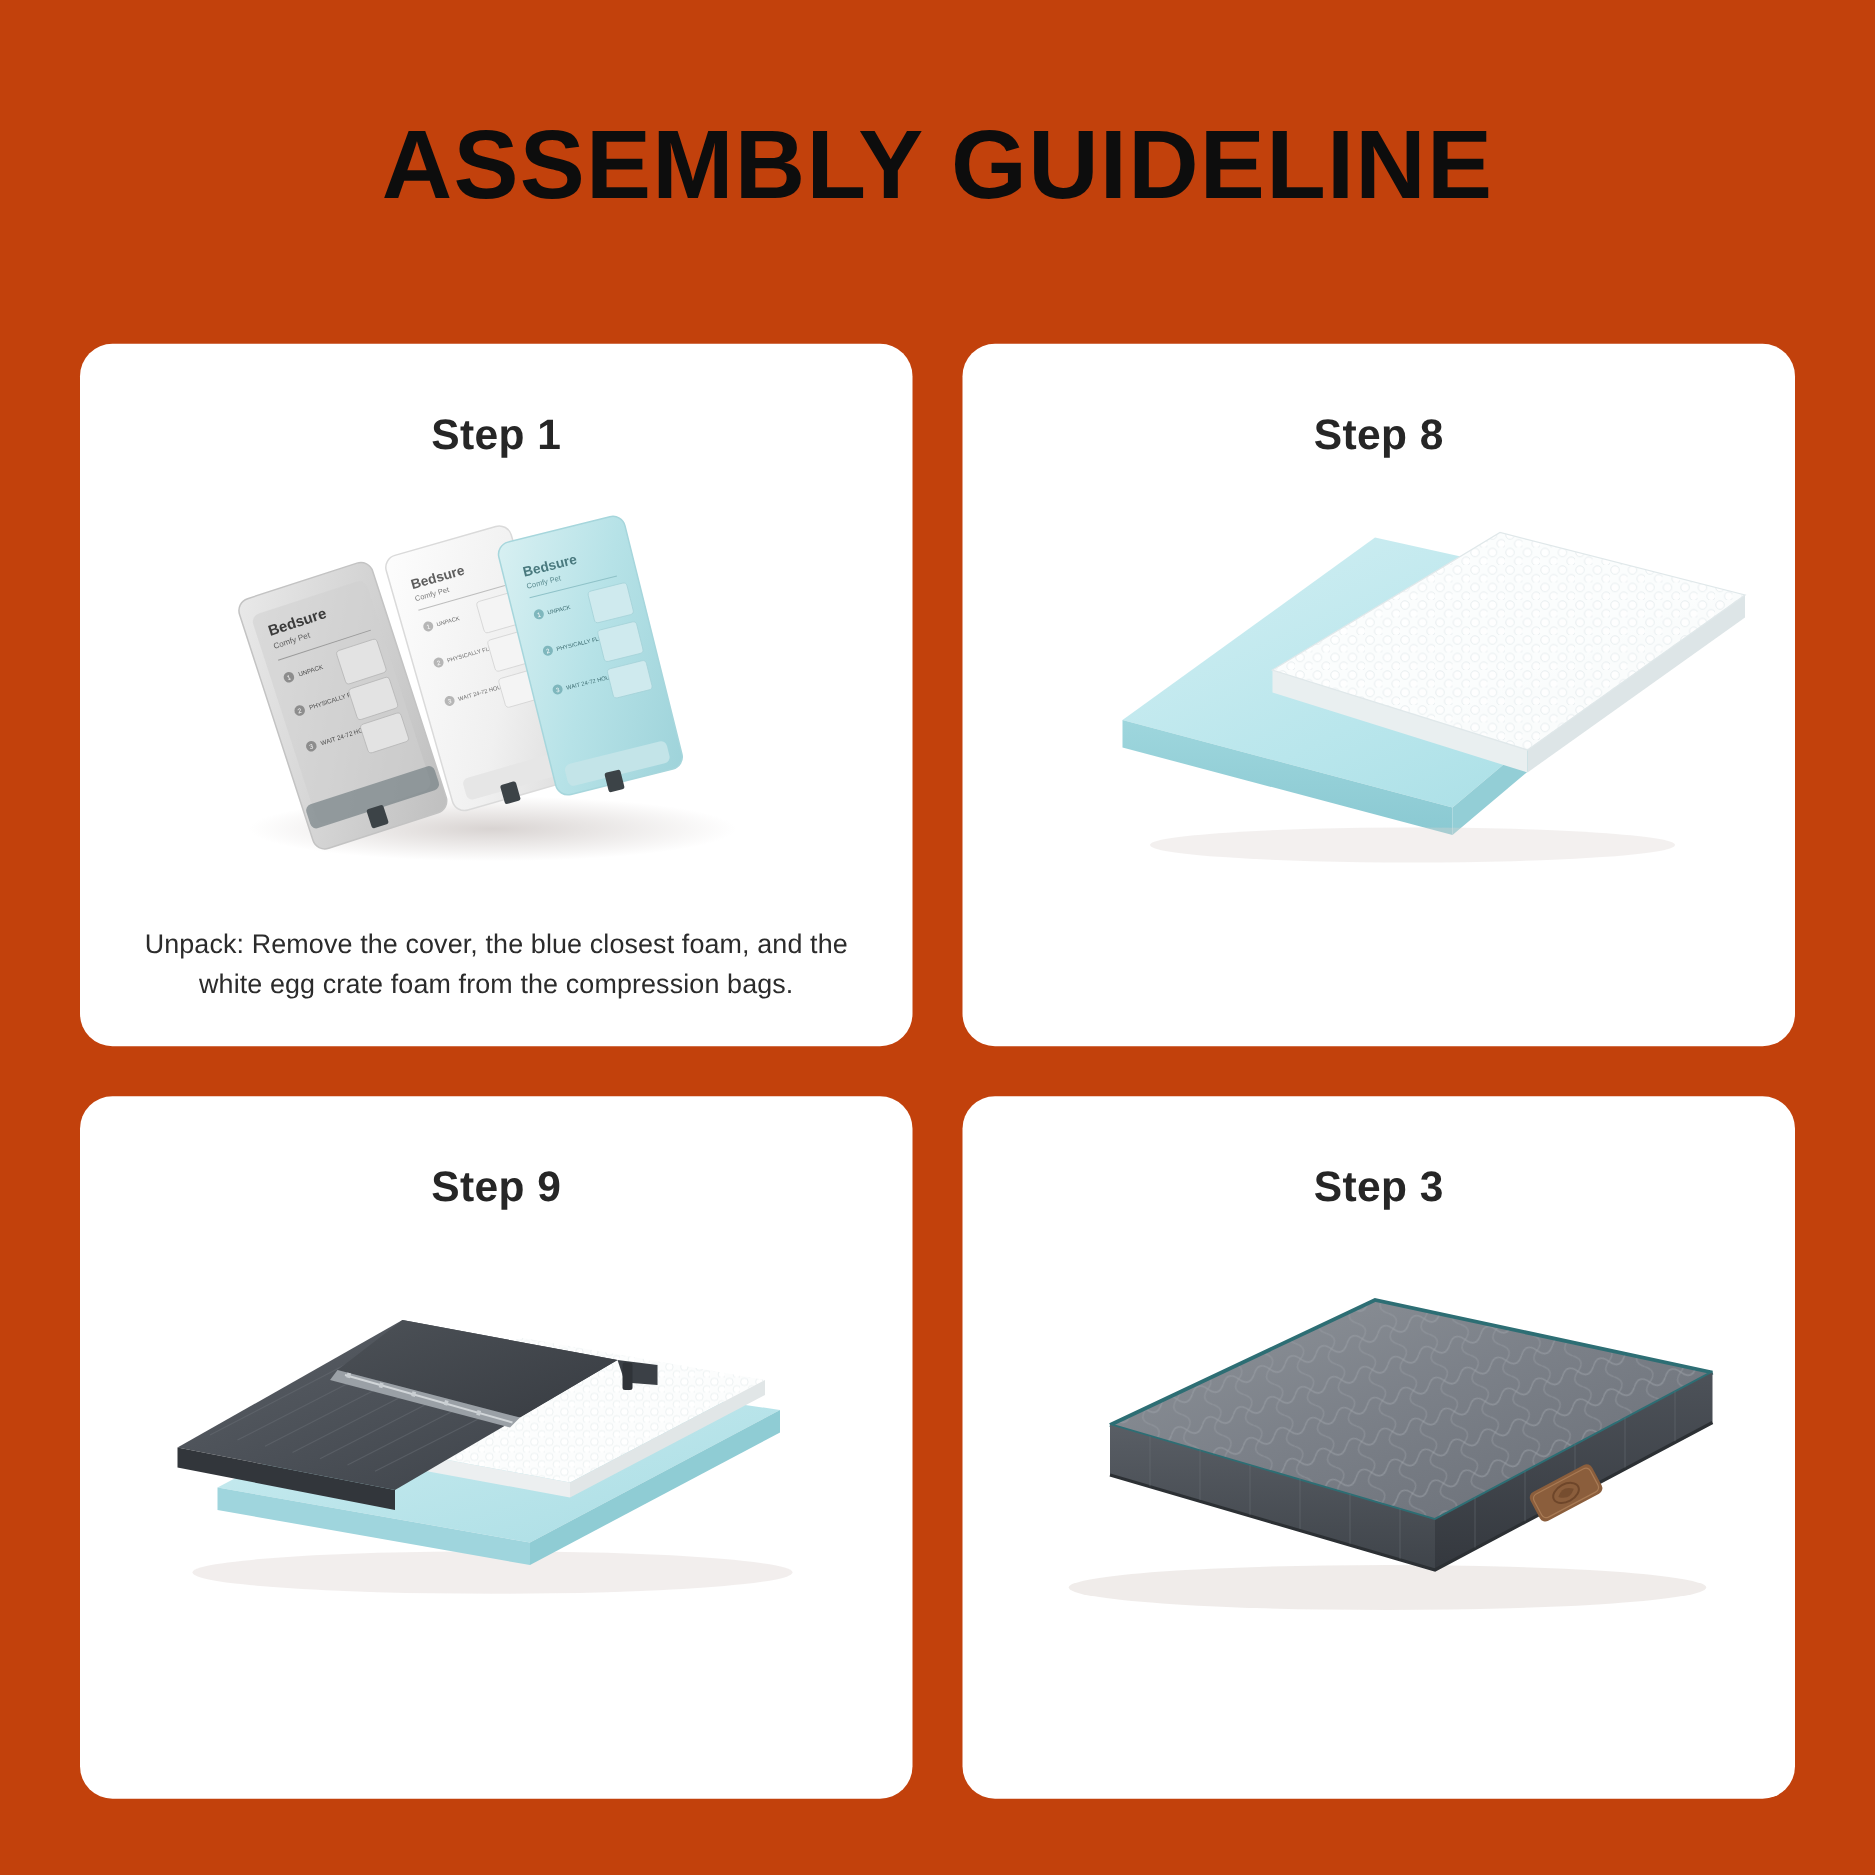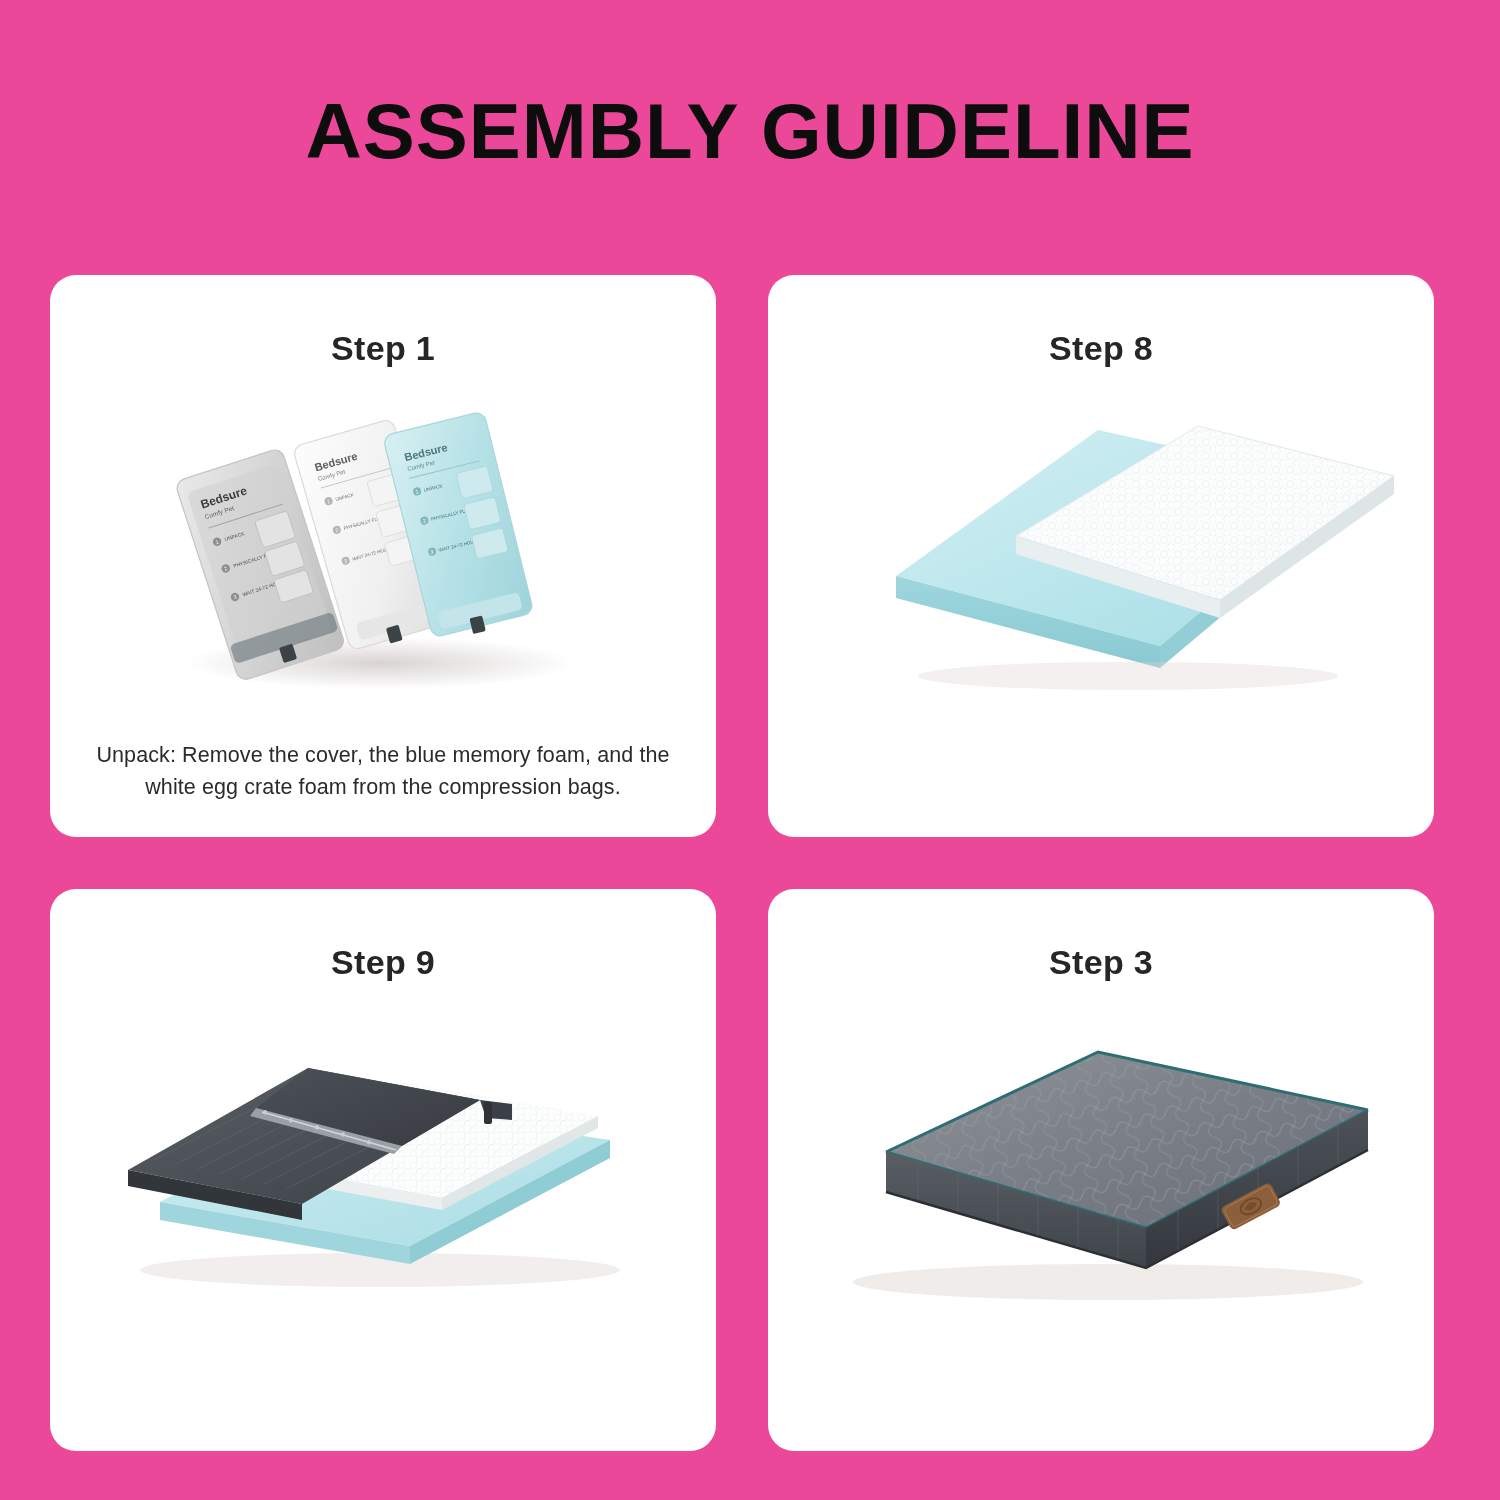--- a/index.html
+++ b/index.html
@@ -7,42 +7,42 @@
     margin: 0;
     padding: 0;
     width: 1500px;
     height: 1500px;
     background: #f7eeeb;
     font-family: "Liberation Sans", sans-serif;
   }
   .page {
     width: 1500px;
     height: 1500px;
-    background: #ec4899;
+    background: #c2410c;
     position: relative;
     overflow: hidden;
   }
   .title {
     text-align: center;
     font-size: 78px;
     font-weight: 700;
     letter-spacing: 1px;
     color: #0d0d0d;
     padding-top: 92px;
     line-height: 1;
   }
   .grid {
     position: absolute;
     top: 275px;
-    left: 50px;
+    left: 64px;
     width: 1372px;
     display: grid;
     grid-template-columns: 666px 666px;
     grid-template-rows: 562px 562px;
-    gap: 52px;
+    gap: 40px;
   }
   .card {
     background: #ffffff;
     border-radius: 26px;
     position: relative;
     display: flex;
     flex-direction: column;
     align-items: center;
     padding: 0;
     overflow: hidden;
@@ -172,21 +172,21 @@
               <text x="383" y="178">WAIT 24-72 HOURS</text>
             </g>
             <rect x="418" y="106" width="32" height="26" rx="3" fill="#cfeaee" stroke="#a4d2d8" stroke-width="0.6"></rect>
             <rect x="418" y="138" width="32" height="26" rx="3" fill="#cfeaee" stroke="#a4d2d8" stroke-width="0.6"></rect>
             <rect x="418" y="170" width="32" height="24" rx="3" fill="#cfeaee" stroke="#a4d2d8" stroke-width="0.6"></rect>
             <rect x="366" y="236" width="84" height="18" rx="5" fill="#c3e4e8"></rect>
             <rect x="396" y="250" width="13" height="16" rx="2" fill="#3c4347"></rect>
           </g>
         </svg>
       </div>
-      <div class="caption">Unpack: Remove the cover, the blue memory foam, and the white egg crate foam from the compression bags.</div>
+      <div class="caption">Unpack: Remove the cover, the blue closest foam, and the white egg crate foam from the compression bags.</div>
     </div>
 
     <div class="card">
       <div class="step-label">Step 8</div>
       <div class="art">
         <svg viewBox="0 0 666 340" width="666" height="340">
           <defs>
             <linearGradient id="blueFoamTop" x1="0" y1="0" x2="1" y2="1">
               <stop offset="0%" stop-color="#d3eff3"></stop>
               <stop offset="55%" stop-color="#b9e6ec"></stop>

